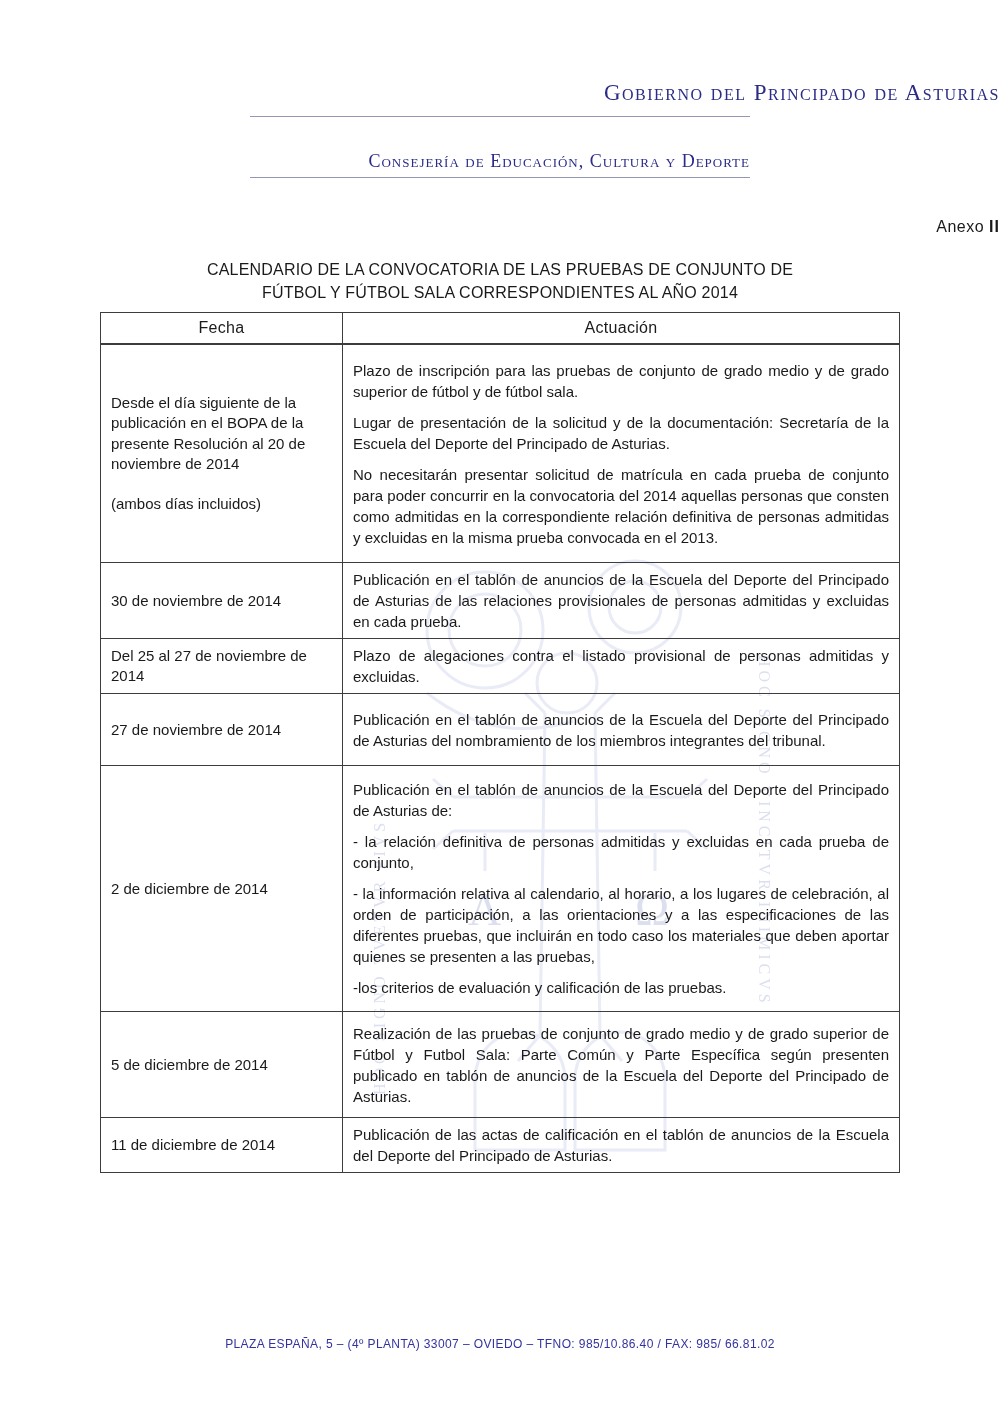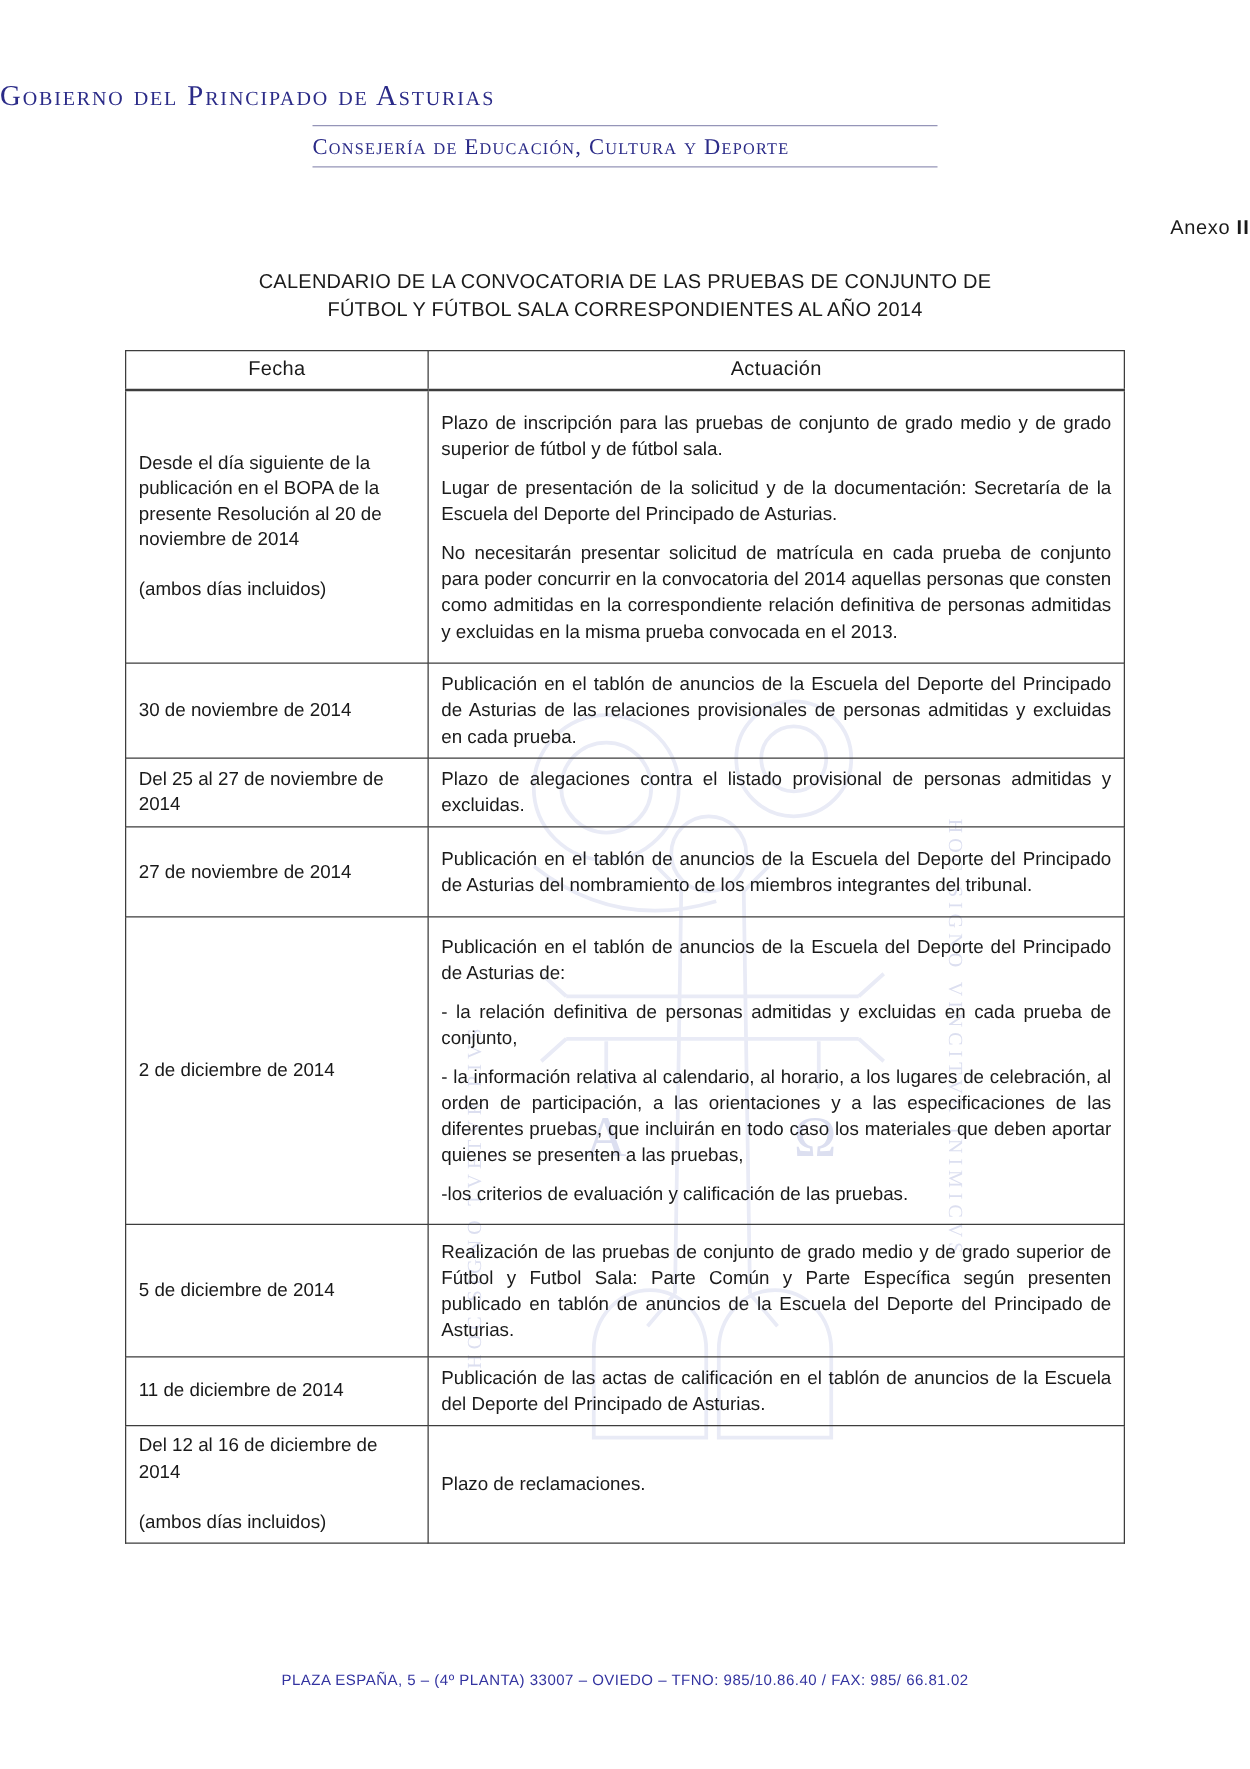--- a/index.html
+++ b/index.html
@@ -18,22 +18,22 @@
     width:1000px;
     height:1415px;
     margin:0 auto;
     background:#ffffff;
     font-family:"Liberation Sans","DejaVu Sans",sans-serif;
     color:var(--text-main);
     overflow:hidden;
   }
   
   .letterhead{
-    padding-top:64px;
-    text-align:left;
+    padding-top:80px;
+    text-align:right;
     border-radius:30px;
   }
   .gov-name{
     font-family:"Liberation Serif","DejaVu Serif",serif;
     font-variant:small-caps;
     font-size:23px;
     letter-spacing:1.5px;
     color:var(--brand-blue);
   }
   .dept-wrap{
@@ -42,20 +42,21 @@
     border-top:1px solid var(--rule-blue);
     border-bottom:1px solid var(--rule-blue);
     padding:6px 0 5px 0;
   }
   .dept-name{
     font-family:"Liberation Serif","DejaVu Serif",serif;
     font-variant:small-caps;
     font-size:18px;
     letter-spacing:1px;
     color:var(--brand-blue);
+    margin-top:28px;
   }
   
   .annex{
     margin-top:40px;
     text-align:right;
     font-size:16px;
     letter-spacing:.5px;
   }
   .annex b{letter-spacing:1px;}
   .doc-title{
@@ -70,21 +71,21 @@
     position:absolute;
     left:335px; top:535px;
     width:470px; height:640px;
     z-index:0;
     pointer-events:none;
   }
   
   .table-wrap{
     position:relative;
     z-index:1;
-    margin:20px auto 0 auto;
+    margin:8px auto 0 auto;
     width:800px;
   }
   table.doc-table{
     width:100%;
     border-collapse:collapse;
     background:transparent;
   }
   .doc-table th,.doc-table td{
     border:1px solid var(--border-dark);
     vertical-align:middle;
@@ -251,28 +252,19 @@
 
   <tr>
     <td class="fecha-cell">
               <div class="fecha-line">11 de diciembre de 2014</div>
             </td>
     <td class="actuacion-cell">
               <p class="act-par">Publicación de las actas de calificación en el tablón de anuncios de la Escuela del Deporte del Principado de Asturias.</p>
             </td>
   </tr>
 
-  <tr>
-    <td class="fecha-cell">
-              <div class="fecha-line">Del 12 al 16 de diciembre de 2014</div>
-              <div class="fecha-line">(ambos días incluidos)</div>
-            </td>
-    <td class="actuacion-cell">
-              <p class="act-par">Plazo de reclamaciones.</p>
-            </td>
-  </tr>
 </tbody>
     </table>
   </div>
 
   <footer class="page-footer">PLAZA ESPAÑA, 5 – (4º PLANTA) 33007 – OVIEDO – TFNO: 985/10.86.40  /  FAX: 985/ 66.81.02</footer>
 
 </div>
 
 </body></html>

